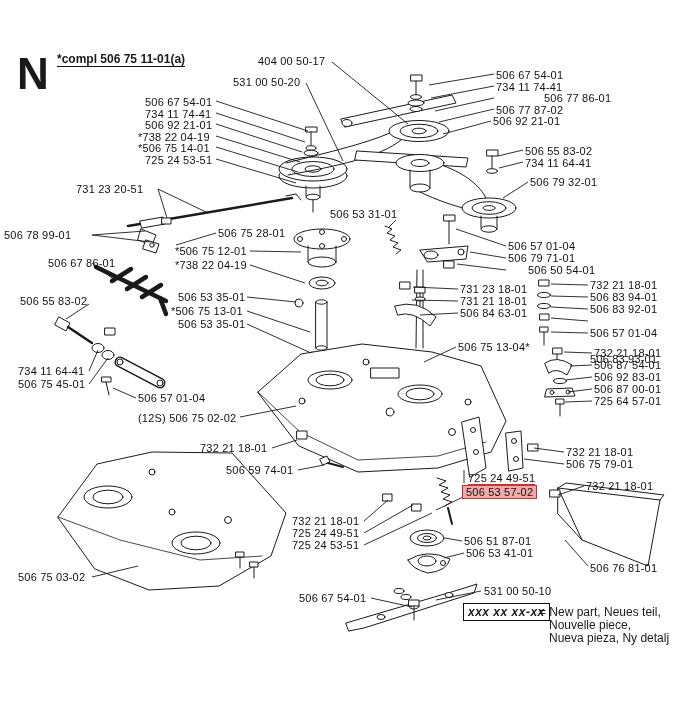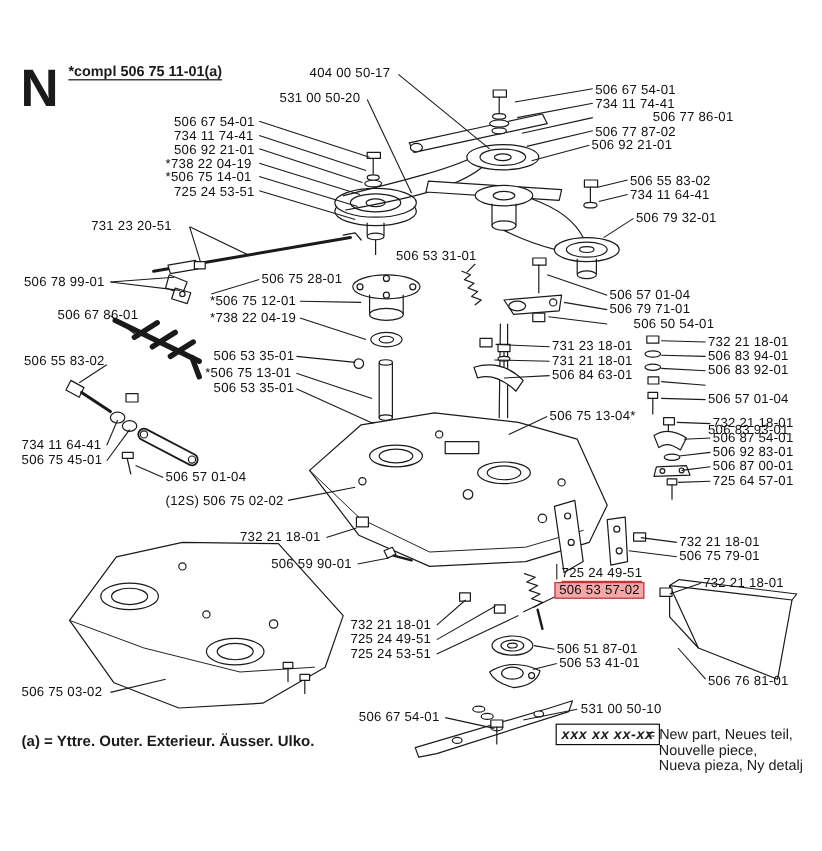--- a/index.html
+++ b/index.html
@@ -324,21 +324,21 @@
       <div class="part-label" style="left: 233px; top: 76px;">531 00 50-20</div>
       <div class="part-label" style="left: 496px; top: 69px;">506 67 54-01</div>
       <div class="part-label" style="left: 496px; top: 81px;">734 11 74-41</div>
       <div class="part-label" style="left: 496px; top: 92px; padding-left: 48px;">506 77 86-01</div>
       <div class="part-label" style="left: 496px; top: 104px;">506 77 87-02</div>
       <div class="part-label" style="left: 493px; top: 115px;">506 92 21-01</div>
       <div class="part-label" style="left: 525px; top: 145px;">506 55 83-02</div>
       <div class="part-label" style="left: 525px; top: 157px;">734 11 64-41</div>
       <div class="part-label" style="left: 530px; top: 176px;">506 79 32-01</div>
       <div class="part-label" style="left: 76px; top: 183px;">731 23 20-51</div>
-      <div class="part-label" style="left: 20px; top: 229px;">506 78 99-01</div>
+      <div class="part-label" style="left: 4px; top: 229px;">506 78 99-01</div>
       <div class="part-label" style="left: 20px; top: 257px; padding-left: 28px;">506 67 86-01</div>
       <div class="part-label" style="left: 20px; top: 295px;">506 55 83-02</div>
       <div class="part-label" style="left: 330px; top: 208px;">506 53 31-01</div>
       <div class="part-label" style="left: 218px; top: 227px;">506 75 28-01</div>
       <div class="part-label" style="left: 175px; top: 245px;">*506 75 12-01</div>
       <div class="part-label" style="left: 175px; top: 259px;">*738 22 04-19</div>
       <div class="part-label" style="left: 178px; top: 291px;">506 53 35-01</div>
       <div class="part-label" style="left: 171px; top: 305px;">*506 75 13-01</div>
       <div class="part-label" style="left: 178px; top: 318px;">506 53 35-01</div>
       <div class="part-label" style="left: 508px; top: 240px;">506 57 01-04</div>
@@ -356,40 +356,39 @@
       <div class="part-label" style="left: 594px; top: 347px;">732 21 18-01</div>
       <div class="part-label" style="left: 594px; top: 359px;">506 87 54-01</div>
       <div class="part-label" style="left: 594px; top: 371px;">506 92 83-01</div>
       <div class="part-label" style="left: 594px; top: 383px;">506 87 00-01</div>
       <div class="part-label" style="left: 594px; top: 395px;">725 64 57-01</div>
       <div class="part-label" style="left: 18px; top: 365px;">734 11 64-41</div>
       <div class="part-label" style="left: 18px; top: 378px;">506 75 45-01</div>
       <div class="part-label" style="left: 138px; top: 392px;">506 57 01-04</div>
       <div class="part-label" style="left: 138px; top: 412px;">(12S) 506 75 02-02</div>
       <div class="part-label" style="left: 200px; top: 442px;">732 21 18-01</div>
-      <div class="part-label" style="left: 226px; top: 464px;">506 59 90-01</div>
+      <div class="part-label" style="left: 226px; top: 464px;">506 59 74-01</div>
       <div class="part-label" style="left: 566px; top: 446px;">732 21 18-01</div>
       <div class="part-label" style="left: 566px; top: 458px;">506 75 79-01</div>
       <div class="part-label red-underline" style="left: 468px; top: 472px;">725 24 49-51</div>
       <div class="part-label highlight" style="left: 466px; top: 487px;">506 53 57-02</div>
       <div class="part-label" style="left: 586px; top: 480px;">732 21 18-01</div>
       <div class="part-label" style="left: 292px; top: 515px;">732 21 18-01</div>
       <div class="part-label" style="left: 292px; top: 527px;">725 24 49-51</div>
       <div class="part-label" style="left: 292px; top: 539px;">725 24 53-51</div>
       <div class="part-label" style="left: 464px; top: 535px;">506 51 87-01</div>
       <div class="part-label" style="left: 466px; top: 547px;">506 53 41-01</div>
       <div class="part-label" style="left: 590px; top: 562px;">506 76 81-01</div>
       <div class="part-label" style="left: 18px; top: 571px;">506 75 03-02</div>
       <div class="part-label" style="left: 299px; top: 592px;">506 67 54-01</div>
       <div class="part-label" style="left: 484px; top: 585px;">531 00 50-10</div>
     </div>
 
   <div class="section-letter">N</div>
   <div class="compl-a">*compl 506 75 11-01(a)</div>
 
-  <div class="legend-line legend-a">(a) =  Yttre. Outer. Exterieur. Äusser. Ulko.</div>
 
   <div class="code-box">xxx xx xx-xx</div>
   <div class="note-line note-1">= New part, Neues teil,</div>
   <div class="note-line note-2">Nouvelle piece,</div>
   <div class="note-line note-3">Nueva pieza, Ny detalj</div>
 
 </div>
 
 </body></html>

